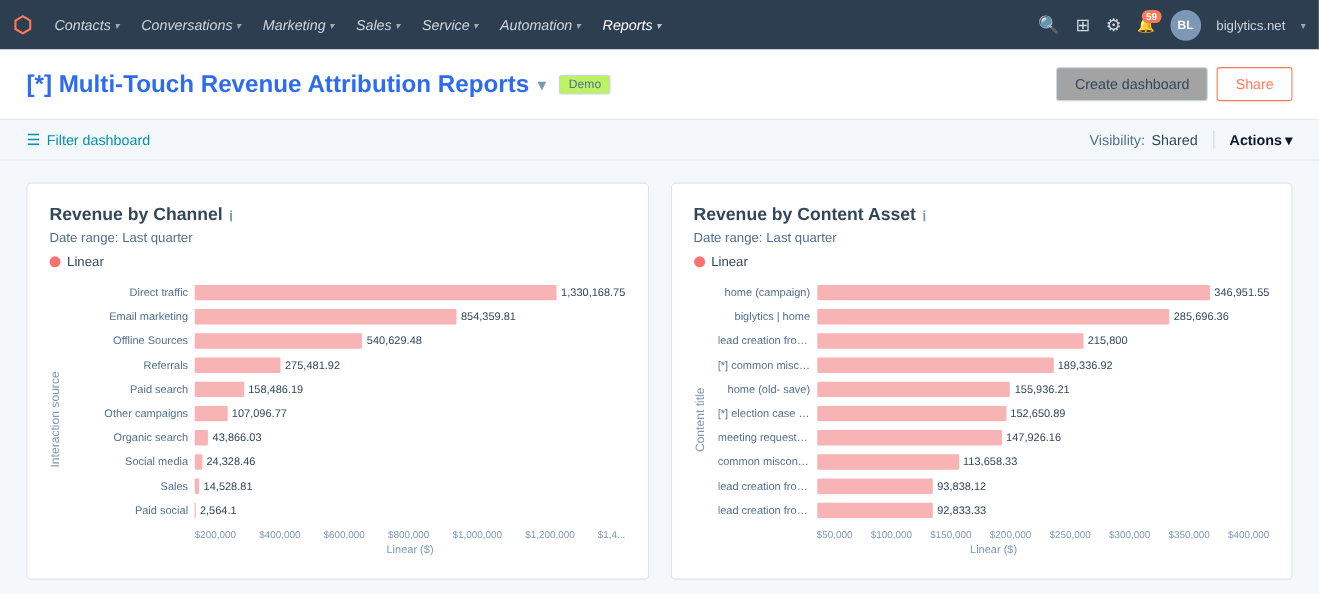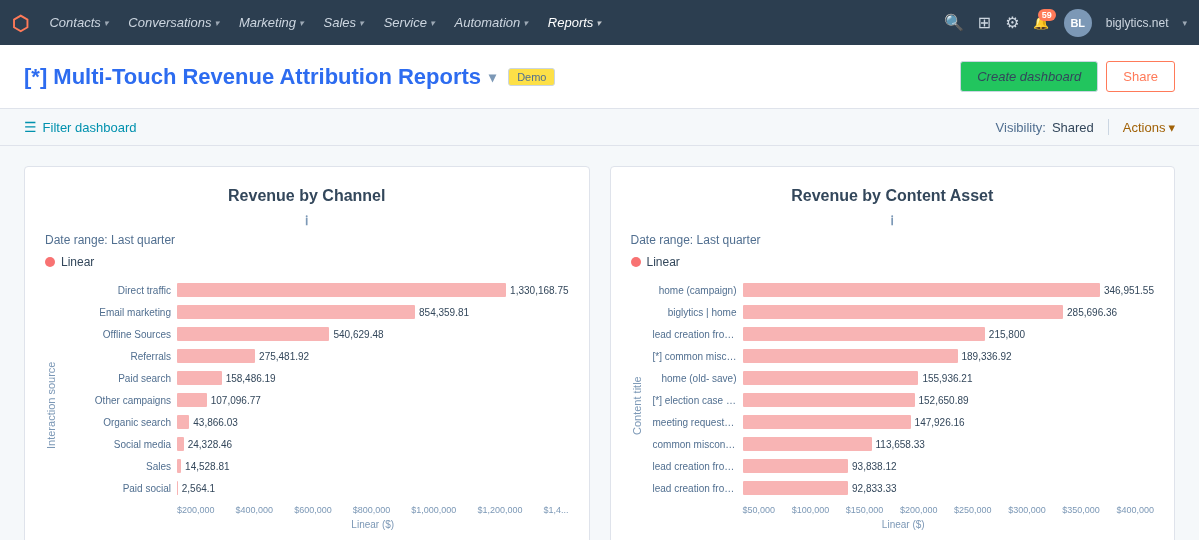--- a/index.html
+++ b/index.html
@@ -76,42 +76,41 @@
     .page-title {
       font-size: 22px;
       font-weight: 600;
       color: #2d6cf0;
       display: flex;
       align-items: center;
       gap: 8px;
     }
     .title-chevron { color: #7c98b6; font-size: 14px; cursor: pointer; }
     .demo-badge {
-      background: #fde047;
+      background: #bef264;
       border: 1px solid #cbd6e2;
       border-radius: 3px;
       padding: 2px 8px;
       font-size: 11px;
       color: #516f90;
       font-weight: 500;
     }
     .header-actions { margin-left: auto; display: flex; gap: 8px; }
     .btn {
       padding: 7px 16px;
       border-radius: 3px;
       font-size: 13px;
       font-weight: 500;
       cursor: pointer;
       border: 1px solid;
     }
     .btn-outline {
-      background: #22c55e;
+      background: #a3a3a3;
       border-color: #cbd6e2;
       color: #33475b;
-      font-style: italic;
     }
     .btn-primary {
       background: #fff;
       border-color: #ff7a59;
       color: #ff7a59;
     }
     .btn-secondary {
       background: #fff;
       border-color: #cbd6e2;
       color: #33475b;
@@ -136,22 +135,22 @@
     .filter-right {
       margin-left: auto;
       display: flex;
       align-items: center;
       gap: 6px;
       font-size: 13px;
       color: #516f90;
     }
     .shared-label { color: #33475b; font-weight: 500; }
     .actions-btn {
-      color: #a16207;
-      font-weight: 400;
+      color: #0f172a;
+      font-weight: 700;
       cursor: pointer;
       display: flex; align-items: center; gap: 3px;
     }
     .divider-v { width: 1px; height: 16px; background: #cbd6e2; margin: 0 8px; }
 
     
     .main-content {
       padding: 20px 24px;
       display: flex;
       gap: 20px;
@@ -166,21 +165,20 @@
       flex: 1;
     }
     .chart-title {
       font-size: 16px;
       font-weight: 600;
       color: #33475b;
       display: flex;
       align-items: center;
       gap: 6px;
       margin-bottom: 4px;
-      flex-direction: column;
     }
     .info-icon {
       color: #7c98b6;
       font-size: 13px;
       cursor: pointer;
     }
     .date-range {
       font-size: 12px;
       color: #516f90;
       margin-bottom: 8px;

